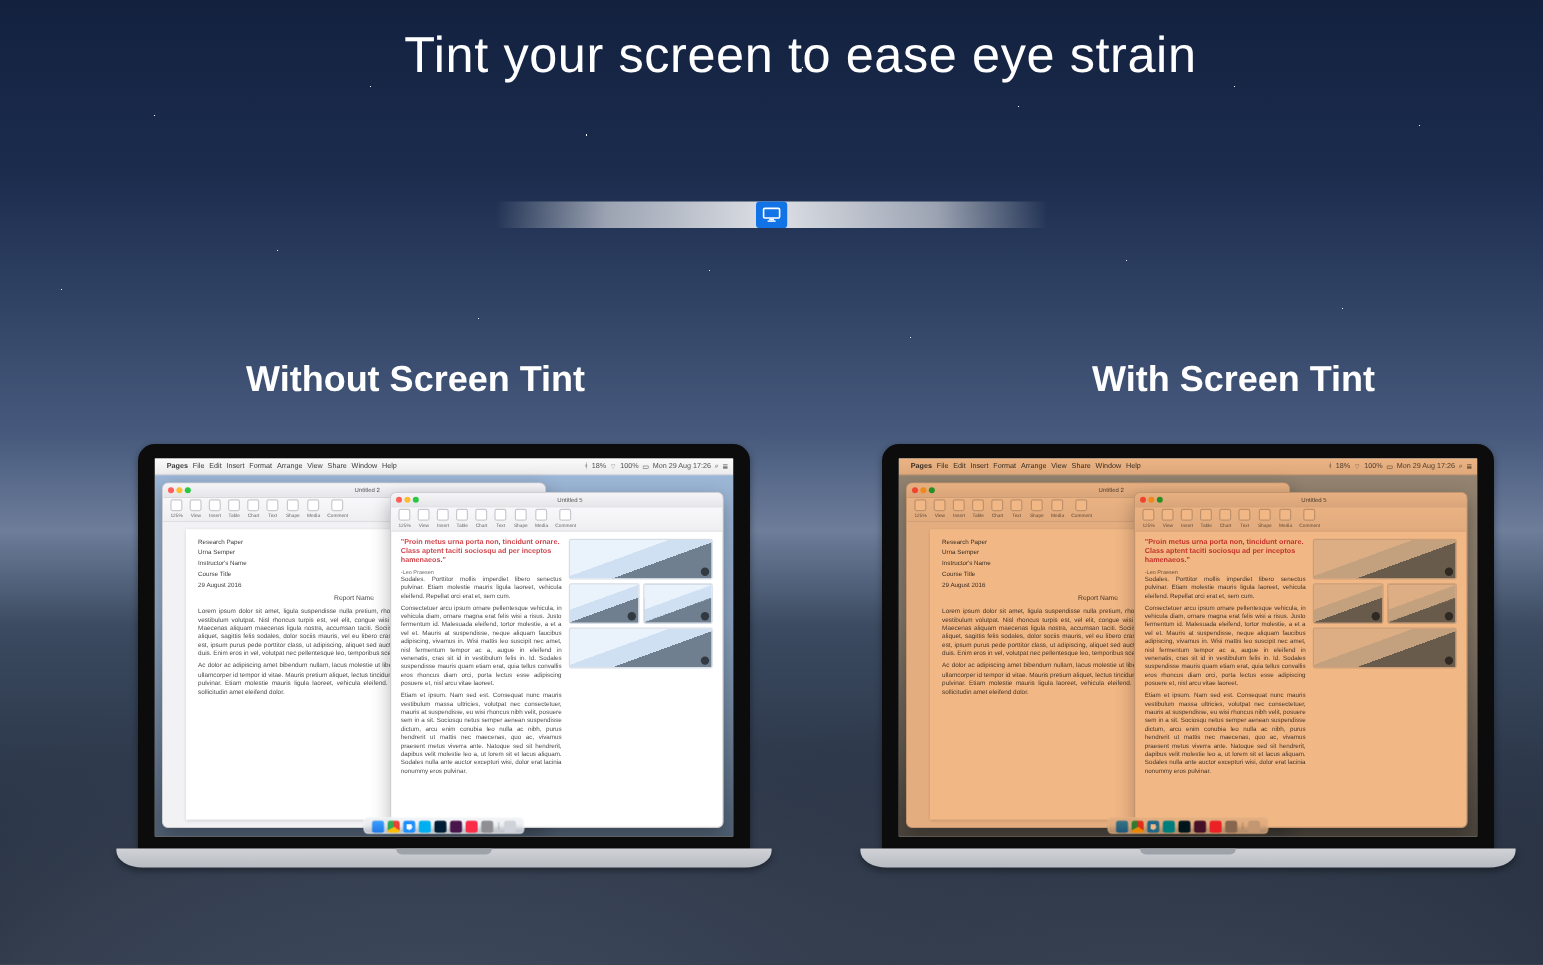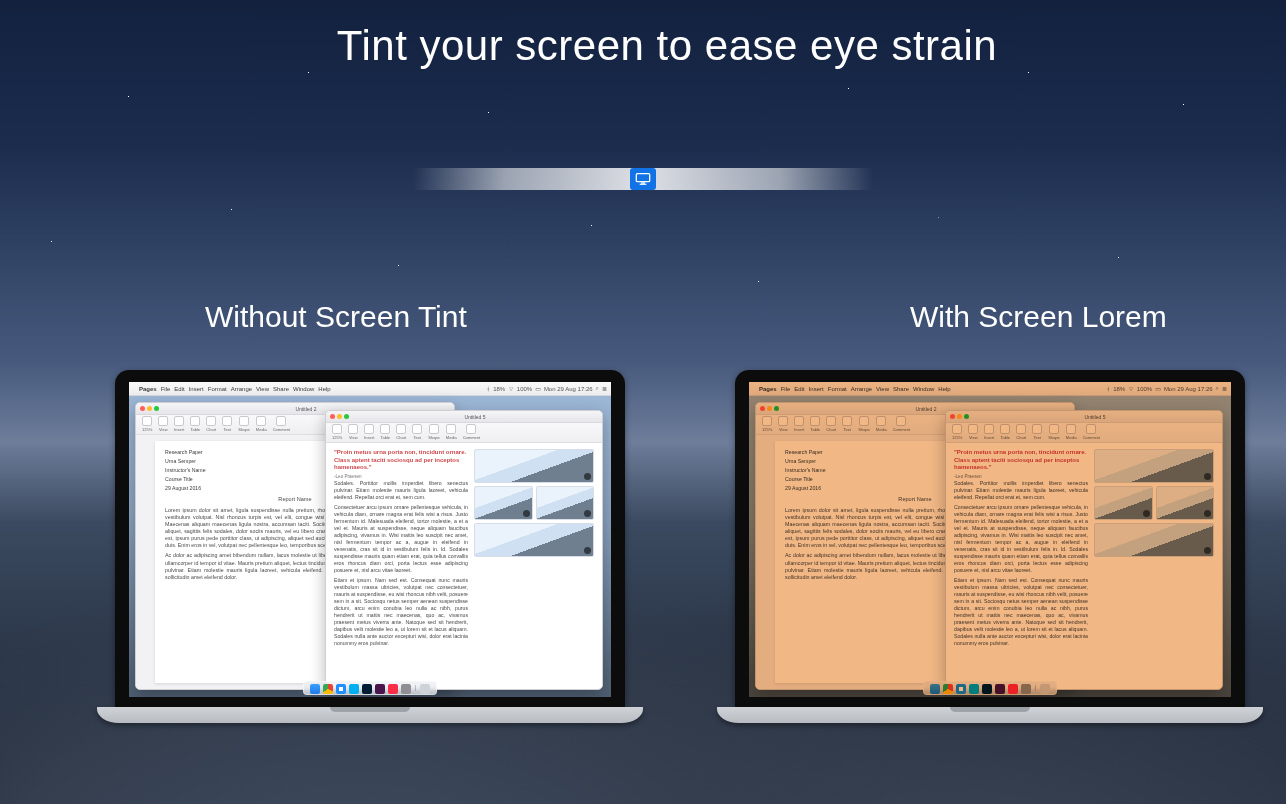--- a/index.html
+++ b/index.html
@@ -45,21 +45,21 @@
     width:460px; height:22px;
     background:linear-gradient(to right, rgba(255,255,255,0) 0%, rgba(255,255,255,.55) 20%, rgba(255,255,255,.85) 50%, rgba(255,255,255,.55) 80%, rgba(255,255,255,0) 100%);
     border-radius:3px;
     display:flex; align-items:center; justify-content:center;
   }
   .slider-handle {
     width:26px; height:22px; background:#1173e6; border-radius:3px;
     display:flex; align-items:center; justify-content:center;
   }
   .slider-handle svg { width:16px; height:14px; }
-  .caption { position:absolute; color:#fff; font-size:30px; font-weight:400; }
+  .caption { position:absolute; color:#fff; font-size:30px; font-weight:700; }
   .cap-left { top:300px; left:205px; }
   .cap-right { top:300px; left:910px; }
 
   
   .laptop {
     position:absolute; width:510px; top:370px;
   }
   .laptop.left { left:115px; }
   .laptop.right { left:735px; }
   .bezel {
@@ -172,21 +172,21 @@
   <div class="slider-handle">
     <svg viewBox="0 0 24 20">
       <rect x="2" y="2" width="20" height="12" rx="1.5" fill="none" stroke="#fff" stroke-width="2"></rect>
       <rect x="9" y="15" width="6" height="2" fill="#fff"></rect>
       <rect x="7" y="17" width="10" height="1.8" fill="#fff"></rect>
     </svg>
   </div>
 </div>
 
 <div class="caption cap-left">Without Screen Tint</div>
-<div class="caption cap-right">With Screen Lorem</div>
+<div class="caption cap-right">With Screen Tint</div>
 
 <div class="laptop left">
   <div class="bezel">
     <div class="screen">
 
       <div class="menubar">
         <span class="apple"></span>
         <span class="app">Pages</span>
         <span>File</span>
         <span>Edit</span>

